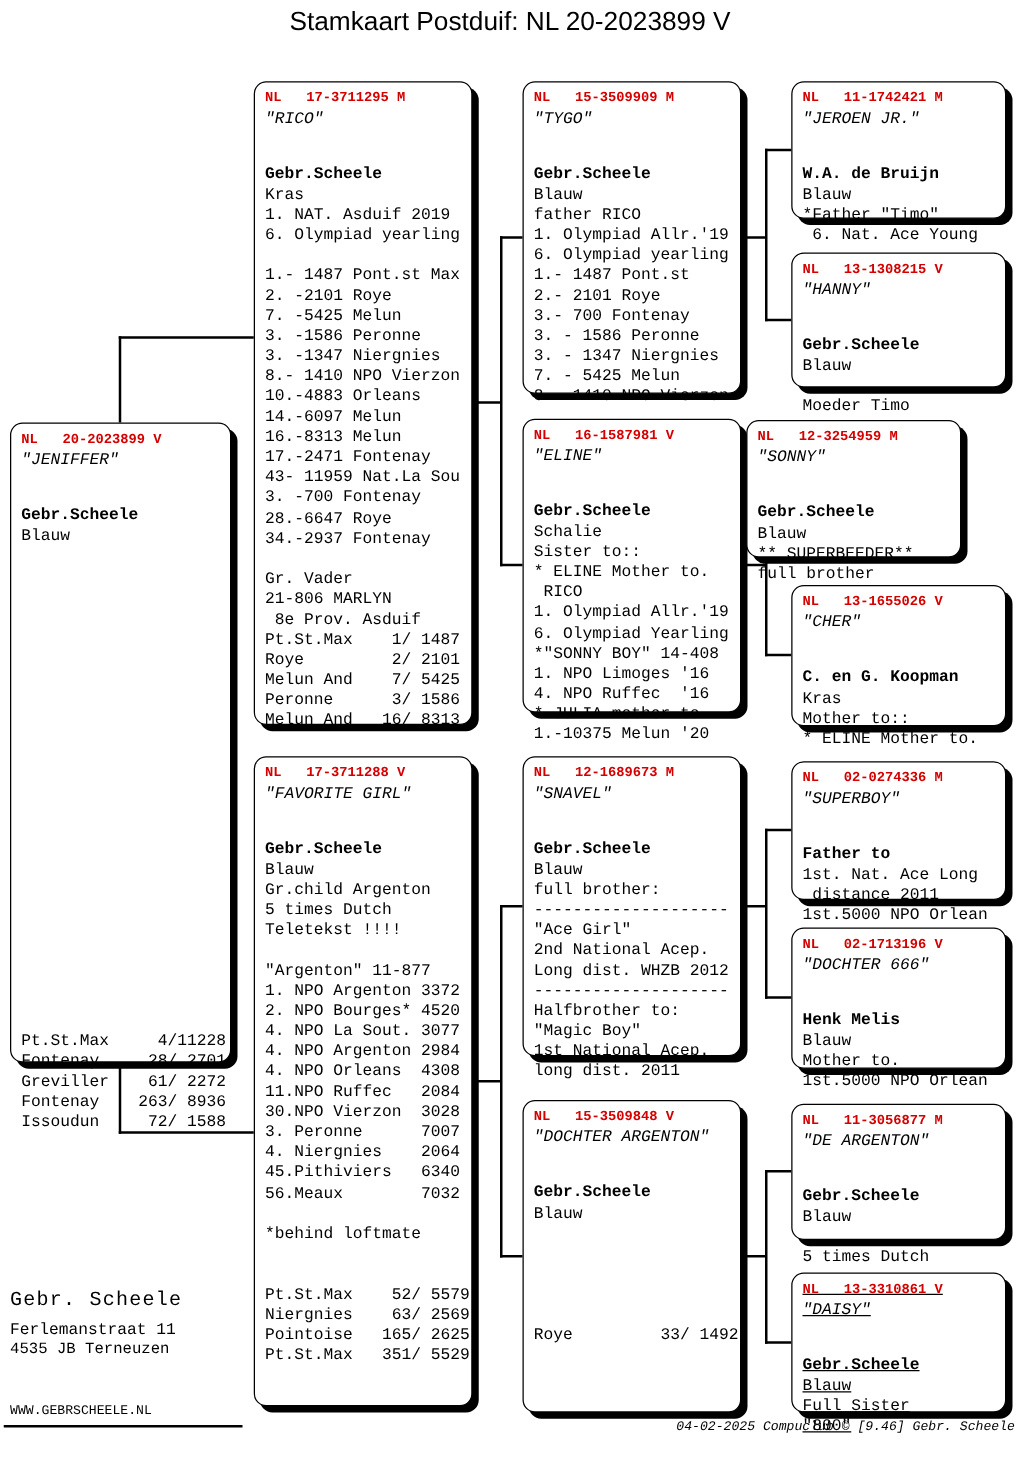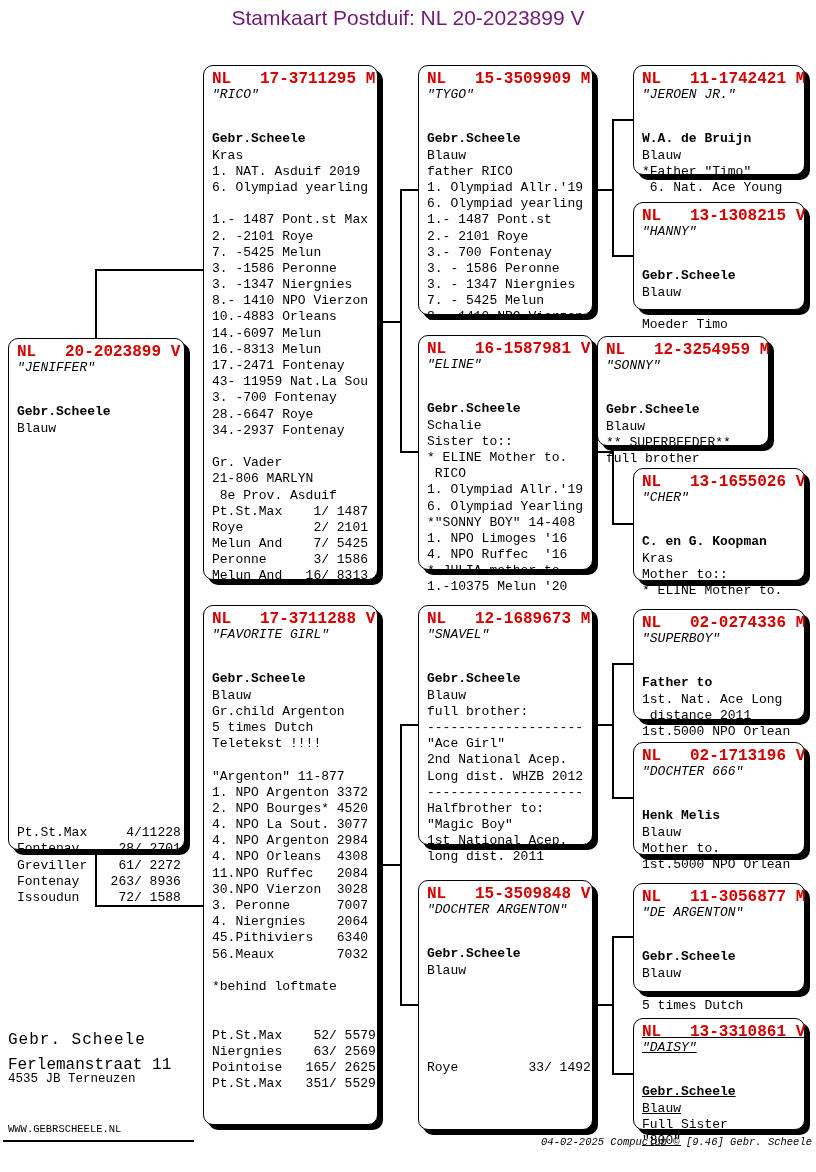--- a/index.html
+++ b/index.html
@@ -2,33 +2,33 @@
 <html><head>
 <meta charset="utf-8">
 <style>
   html,body{margin:0;padding:0;}
   body{
     width:816px;height:1172px;position:relative;background:#ffffff;
     font-family:"Liberation Mono", monospace;color:#000;overflow:hidden;
   }
   .title{
     position:absolute;top:6px;left:0;width:816px;text-align:center;
-    font-family:"Liberation Sans", sans-serif;font-size:21px;color:#701a75;
+    font-family:"Liberation Sans", sans-serif;font-size:21px;color:#000000;
   }
   .box{
     position:absolute;background:#fff;border:1.5px solid #000;border-radius:10px;
     box-shadow:5px 5px 0 #000;padding:5px 0 0 8px;box-sizing:border-box;
   }
   .ln{white-space:pre;font-size:13px;height:16.2px;line-height:16.2px;}
-  .ring{color:#d40000;font-weight:bold;font-size:16px;}
+  .ring{color:#d40000;font-weight:bold;font-size:11px;}
   .bname{font-style:italic;}
   .owner{font-weight:bold;margin-top:28px;}
   .seg{position:absolute;background:#000;}
   .f-owner{position:absolute;left:8px;top:1031px;font-size:16px;font-weight:normal;letter-spacing:1px;}
-  .f-addr1{position:absolute;left:8px;top:1056px;font-size:16px;}
+  .f-addr1{position:absolute;left:8px;top:1056px;font-size:13px;}
   .f-addr2{position:absolute;left:8px;top:1072px;font-size:12.5px;}
   .f-web{position:absolute;left:8px;top:1123px;font-size:10.5px;}
   .f-webline{position:absolute;left:3px;top:1140px;width:191px;height:1.5px;background:#000;}
   .f-print{position:absolute;right:4px;top:1136px;font-size:10.5px;font-style:italic;}
 </style>
 </head>
 <body>
 
 <div class="title">Stamkaart Postduif: NL  20-2023899 V</div>
 

